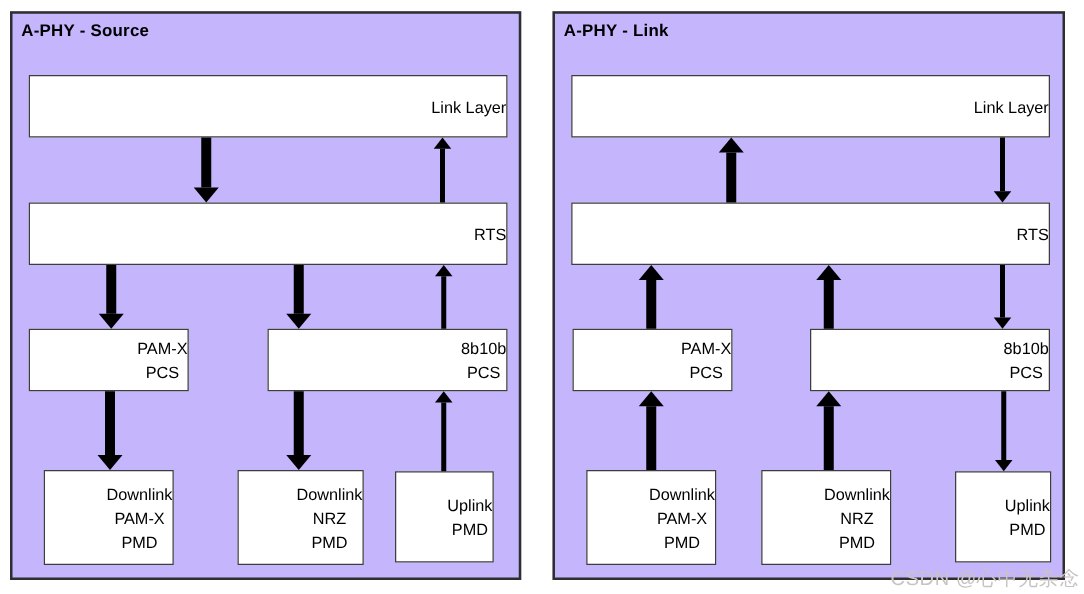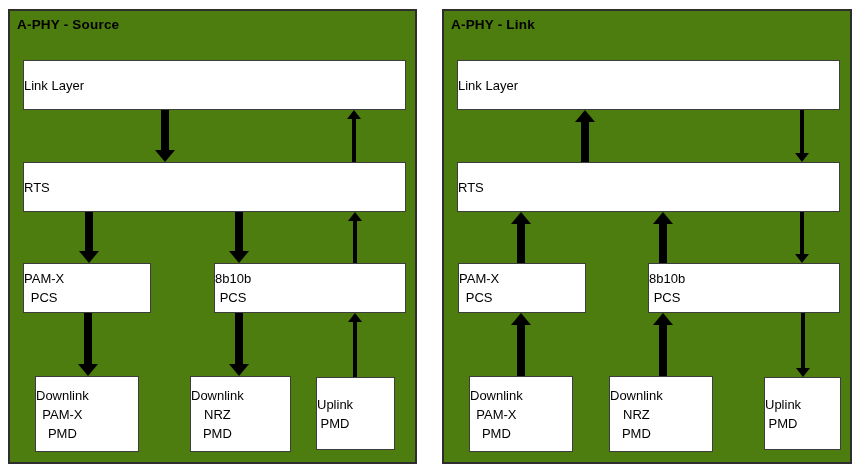--- a/index.html
+++ b/index.html
@@ -12,41 +12,41 @@
     position: relative;
     width: 867px;
     height: 475px;
     background: #ffffff;
     overflow: hidden;
   }
   .panel {
     position: absolute;
     box-sizing: border-box;
     border: 2px solid #2e2e2e;
-    background: #4d7c0f;
+    background: #c4b5fd;
     text-decoration: underline;
   }
   .panel-title {
     position: absolute;
     top: 6px;
     left: 7px;
     margin: 0;
     font-size: 13.5px;
     font-weight: bold;
     color: #000000;
     letter-spacing: 0.2px;
   }
   .node {
     position: absolute;
     box-sizing: border-box;
     border: 1.5px solid #3d3d3d;
     background: #ffffff;
     display: flex;
     align-items: center;
-    justify-content: flex-start;
+    justify-content: flex-end;
   }
   .node .node-label {
     font-size: 13px;
     line-height: 19px;
     color: #000000;
     text-align: center;
     white-space: pre-line;
   }
   .arrow {
     position: absolute;
@@ -197,13 +197,14 @@
       </div>
       <div class="arrow" style="left: 209px; top: 302px; width: 20px; height: 63px;">
         <div class="arrow-head" style="border-left: 10px solid transparent; border-right: 10px solid transparent; border-bottom: 12px solid rgb(0, 0, 0);"></div>
         <div class="arrow-shaft" style="width: 8px; background: rgb(0, 0, 0);"></div>
       </div>
       <div class="arrow" style="left: 352px; top: 302px; width: 14px; height: 64px;">
         <div class="arrow-shaft" style="width: 4px; background: rgb(0, 0, 0);"></div>
         <div class="arrow-head" style="border-left: 7px solid transparent; border-right: 7px solid transparent; border-top: 9px solid rgb(0, 0, 0);"></div>
       </div>
     </section>
+  <div class="watermark" style="color: rgb(201, 195, 195);">CSDN @心中无杂念</div>
 </div>
 
 </body></html>

